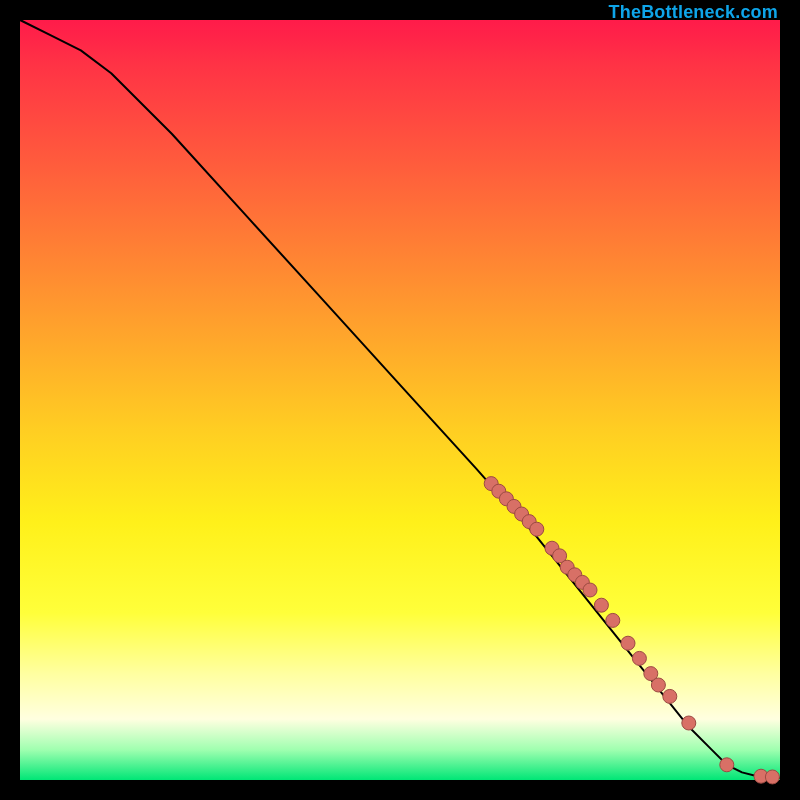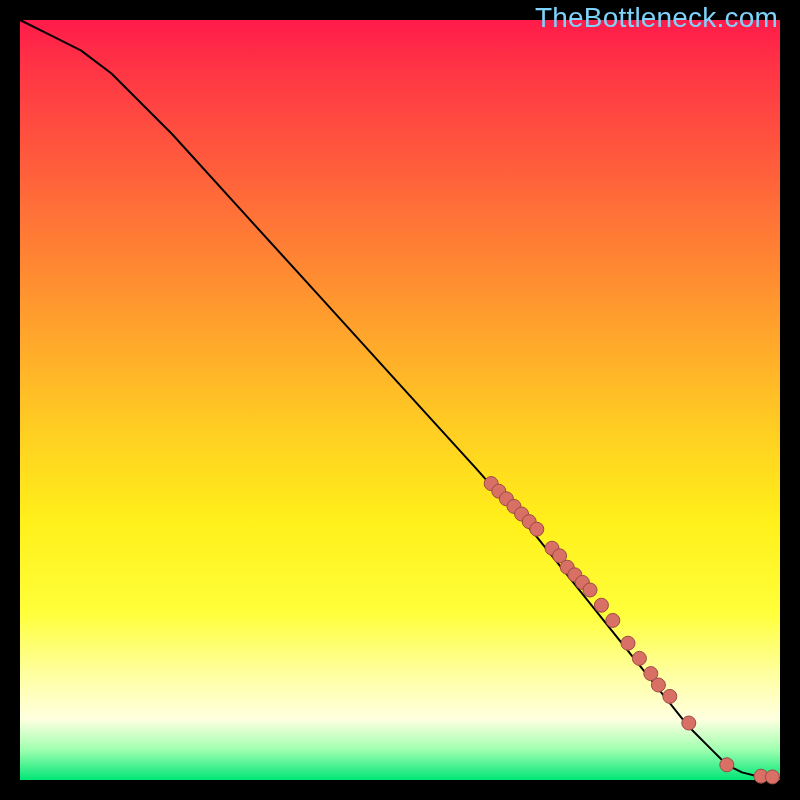--- a/index.html
+++ b/index.html
@@ -22,23 +22,23 @@
       #ffffa0 86%,
       #ffffe0 92%,
       #a0ffb0 96%,
       #00e676 100%);
   }
   .attribution {
     position: absolute;
     top: 2px;
     right: 22px;
     font-family: Arial, Helvetica, sans-serif;
-    font-size: 28px;
-    font-weight: 400;
-    color: #7dd3fc;
+    font-size: 18px;
+    font-weight: 700;
+    color: #0ea5e9;
     letter-spacing: 0.2px;
   }
   svg.plot {
     position: absolute;
     left: 20px;
     top: 20px;
     width: 760px;
     height: 760px;
     overflow: visible;
   }

